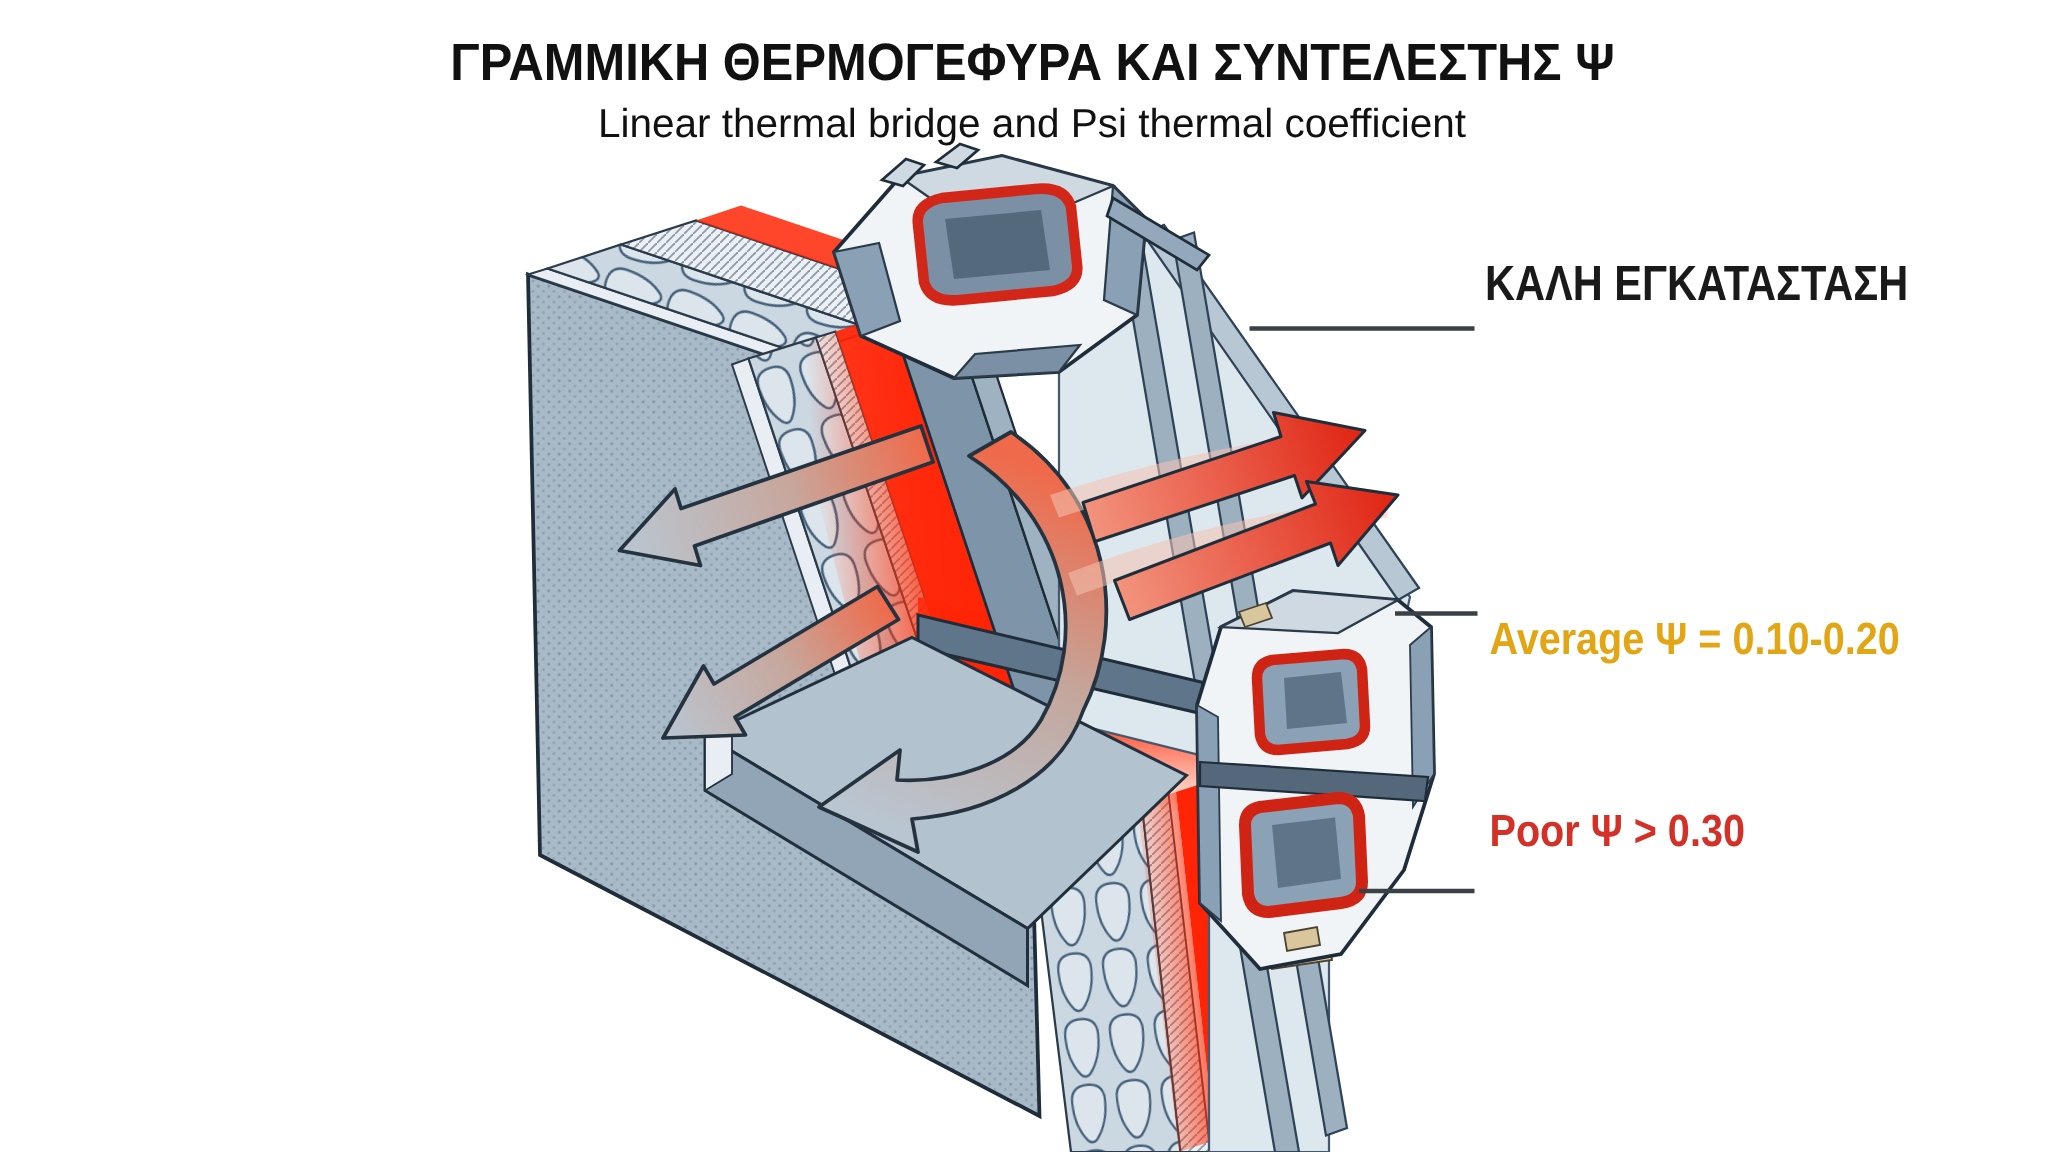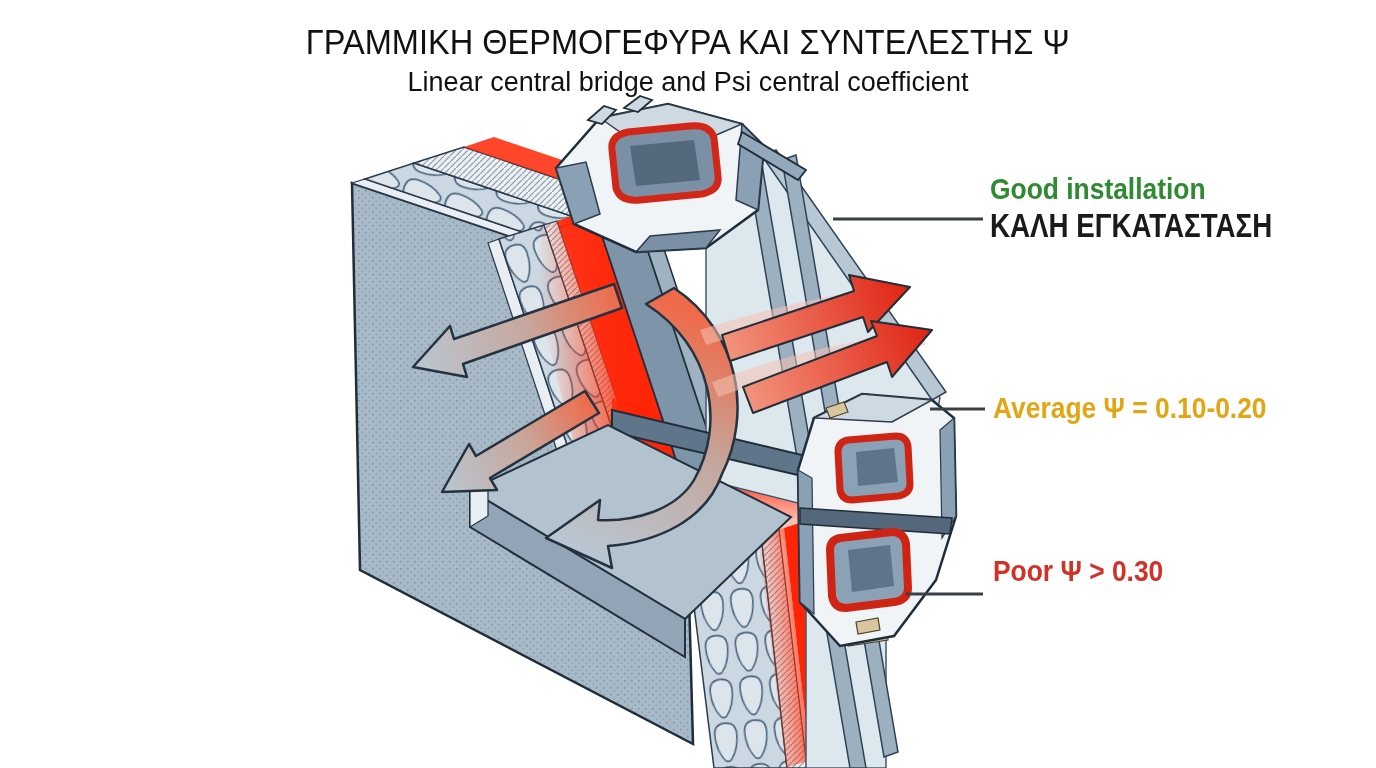--- a/index.html
+++ b/index.html
@@ -1,29 +1,29 @@
 <!DOCTYPE html>
 <html style="--good: #2e8b32; --average: #e2a614; --poor: #d33027;"><head>
 <meta charset="utf-8">
 <style>
   html,body{margin:0;padding:0;background:#ffffff;width:1376px;height:768px;overflow:hidden;
     font-family:"Liberation Sans","DejaVu Sans",sans-serif;}
   .stage{position:relative;width:1376px;height:768px;background:#ffffff;}
   svg.diagram{position:absolute;left:0;top:0;}
   .hdr{position:absolute;left:0;top:22px;width:1376px;text-align:center;color:#111;}
-  .hdr .t1{font-size:35px;font-weight:400;letter-spacing:0px;}
+  .hdr .t1{font-size:35px;font-weight:700;letter-spacing:0px;}
   .hdr .t1 .sq{display:inline-block;transform:scaleX(.93);transform-origin:50% 50%;white-space:nowrap;}
   .hdr .t2{font-size:27px;font-weight:400;margin-top:5px;}
   .label{position:absolute;white-space:nowrap;}
   .lbold{font-size:30px;font-weight:700;line-height:37px;}
   .lgreek{font-size:33px;font-weight:700;line-height:37px;color:#1a1a1a;}
   .cnd{display:inline-block;transform:scaleX(.88);transform-origin:0 50%;white-space:nowrap;}
   .cndg{display:inline-block;transform:scaleX(.84);transform-origin:0 50%;white-space:nowrap;}
   .c-good{color:var(--good,#2e8b32);}
-  .c-average{color:var(--average,#e2a614);}
+  .c-average{color:var(--average,#e2a614);margin-top:19px;}
   .c-poor{color:var(--poor,#d33027);}
 </style>
 </head>
 <body>
 
 <div class="stage">
 
 <svg class="diagram" width="1376" height="768" viewBox="0 0 1376 768">
   <defs>
     <pattern id="stipple" width="7" height="7" patternUnits="userSpaceOnUse">
@@ -187,29 +187,28 @@
 
   <line x1="833" y1="219" x2="983" y2="219" stroke="#3a4046" stroke-width="3"></line>
   <line x1="930" y1="409" x2="985" y2="409" stroke="#3a4046" stroke-width="3"></line>
   <line x1="906" y1="594" x2="983" y2="594" stroke="#3a4046" stroke-width="3"></line>
 </svg>
 
   <div class="hdr">
     <div class="t1">
       <span class="sq">ΓΡΑΜΜΙΚΗ ΘΕΡΜΟΓΕΦΥΡΑ ΚΑΙ ΣΥΝΤΕΛΕΣΤΗΣ Ψ</span>
     </div>
-    <div class="t2">Linear central bridge and Psi central coefficient</div>
+    <div class="t2">Linear thermal bridge and Psi thermal coefficient</div>
   </div>
 
   <div class="label" style="left:990px;top:170px">
-    <div class="lbold c-good"><span class="cnd">Good installation</span></div>
     <div class="lgreek"><span class="cndg">ΚΑΛΗ ΕΓΚΑΤΑΣΤΑΣΗ</span></div>
   </div>
 
   <div class="label" style="left:993px;top:389px">
     <div class="lbold c-average"><span class="cnd">Average Ψ = 0.10-0.20</span></div>
   </div>
 
-  <div class="label" style="left:993px;top:552px">
+  <div class="label" style="left:993px;top:536px">
     <div class="lbold c-poor"><span class="cnd">Poor Ψ &gt; 0.30</span></div>
   </div>
 
 </div>
 
 </body></html>

